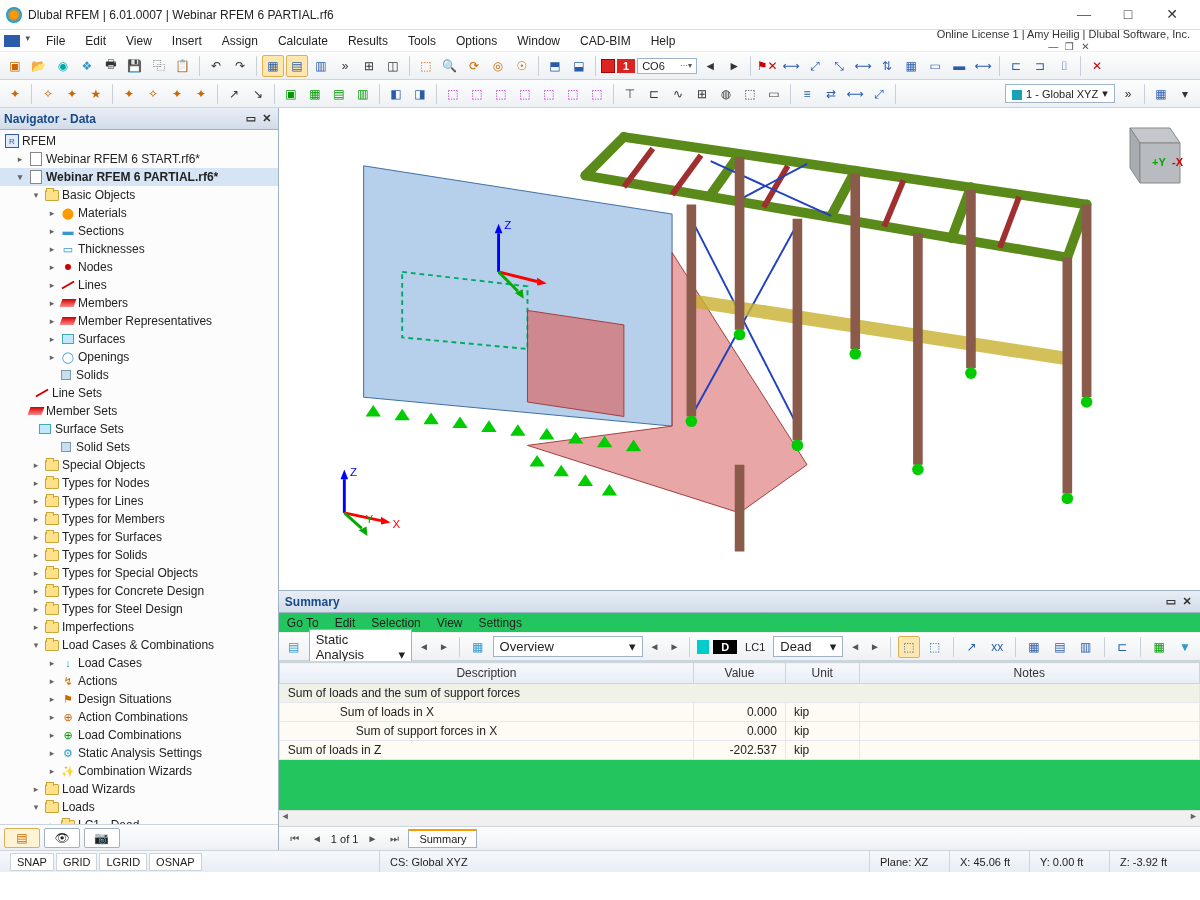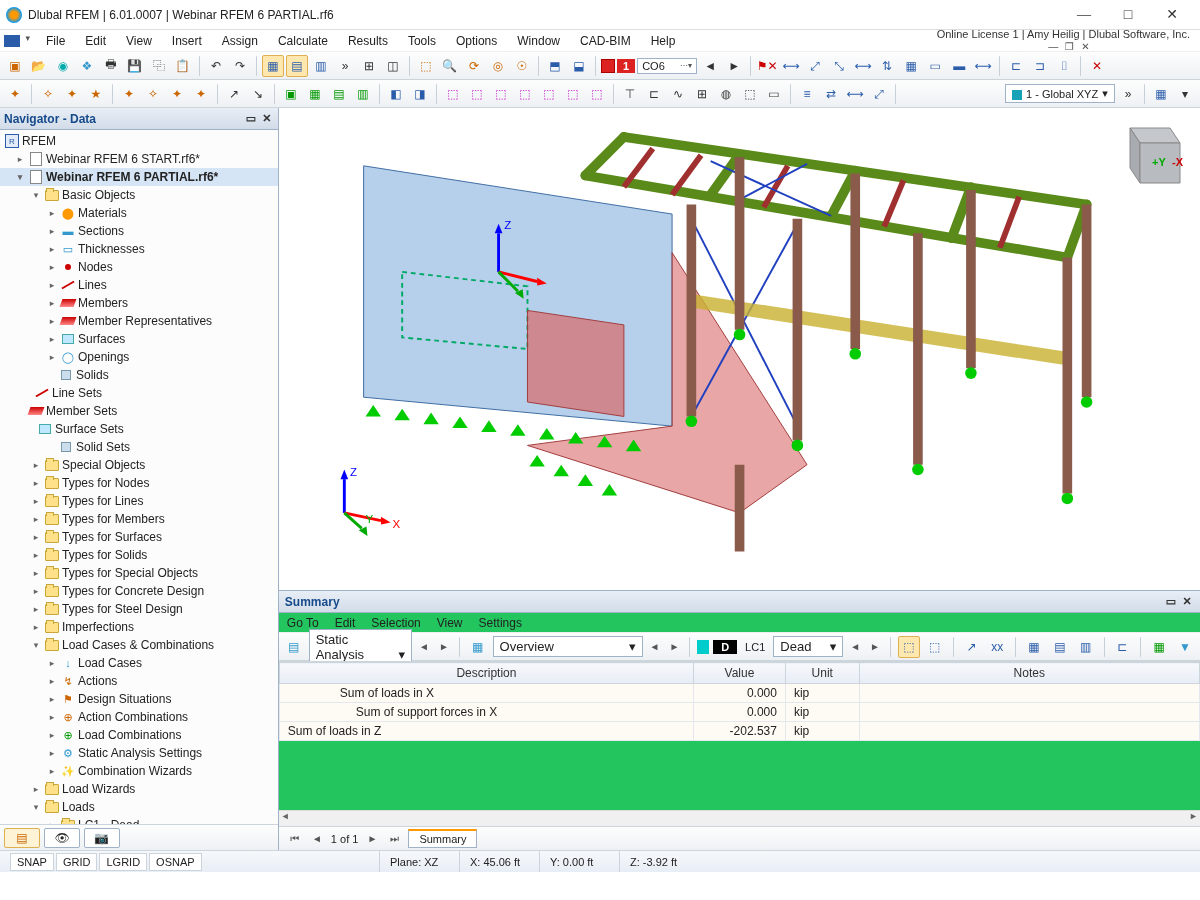--- a/index.html
+++ b/index.html
@@ -689,20 +689,23 @@
         <table>
           <thead>
               <tr>
             <th style="width:45%">Description</th>
             <th style="width:10%">Value</th>
             <th style="width:8%">Unit</th>
             <th>Notes</th>
           </tr>
             </thead>
           <tbody>
+            <tr class="section">
+                <td colspan="4">Sum of loads and the sum of support forces</td>
+              </tr>
             <tr>
                 <td style="padding-left:60px">Sum of loads in X</td>
                 <td class="val">0.000</td>
                 <td>kip</td>
                 <td></td>
               </tr>
             <tr>
                 <td style="padding-left:76px">Sum of support forces in X</td>
                 <td class="val">0.000</td>
                 <td>kip</td>
@@ -730,17 +733,18 @@
   </div>
 </div>
 
 <div class="statusbar">
   <div class="status-cell" style="width:380px">
     <span class="status-btn">SNAP</span>
     <span class="status-btn">GRID</span>
     <span class="status-btn">LGRID</span>
     <span class="status-btn">OSNAP</span>
   </div>
+  <div class="status-cell" style="flex:1">CS: Global XYZ</div>
   <div class="status-cell" style="width:80px">Plane: XZ</div>
   <div class="status-cell" style="width:80px">X: 45.06 ft</div>
   <div class="status-cell" style="width:80px">Y: 0.00 ft</div>
   <div class="status-cell" style="width:90px;border-right:none">Z: -3.92 ft</div>
 </div>
 
 </body></html>

